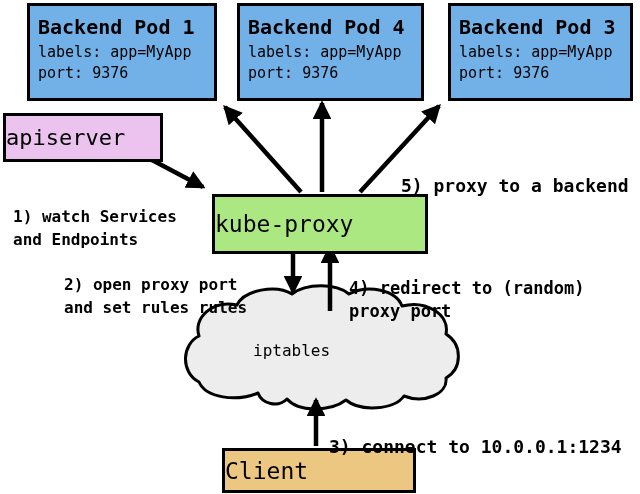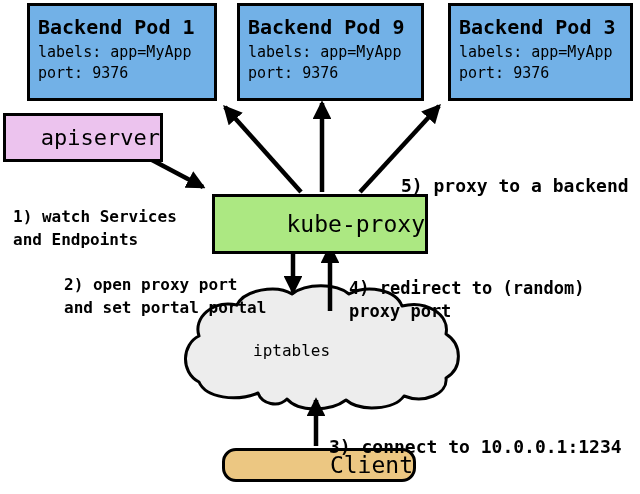--- a/index.html
+++ b/index.html
@@ -9,24 +9,24 @@
     overflow:hidden;color:#000;
   }
   .overlay{position:absolute;left:0;top:0;width:640px;height:494px;}
   .box{position:absolute;border:3px solid #000;box-sizing:border-box;}
   .pod{background:#72B1E7;width:190px;height:98px;top:3px;padding:6px 0 0 8px;}
   .pod1{left:27px;}
   .pod2{left:237px;width:187px;}
   .pod3{left:448px;width:185px;}
   .pod-title{font-size:20px;line-height:30px;white-space:nowrap;font-weight:bold;}
   .pod-line{font-size:15px;line-height:21px;white-space:nowrap;}
-  .label-box{display:flex;align-items:center;justify-content:flex-end;white-space:nowrap;}
+  .label-box{display:flex;align-items:center;justify-content:flex-start;white-space:nowrap;}
   .apiserver{left:3px;top:113px;width:160px;height:49px;background:#ECC3EE;font-size:22px;}
   .kubeproxy{left:212px;top:194px;width:216px;height:60px;background:#ACE882;font-size:23px;}
-  .client{left:222px;top:448px;width:194px;height:34px;background:#ECC782;font-size:23px;border-radius:14px;}
+  .client{left:222px;top:448px;width:194px;height:45px;background:#ECC782;font-size:23px;}
   .cloud-label{
     position:absolute;left:253px;top:342px;width:120px;
     font-size:16px;line-height:18px;
   }
   .note{position:absolute;font-weight:bold;white-space:nowrap;margin-top:27px;}
   .note div{white-space:nowrap;}
   .note-1{left:13px;top:178px;font-size:16px;line-height:23px;}
   .note-2{left:64px;top:246px;font-size:16px;line-height:23px;}
   .note-3{left:329px;top:409px;font-size:18px;line-height:21px;}
   .note-4{left:349px;top:250px;font-size:17px;line-height:23px;}
@@ -69,21 +69,21 @@
     <line class="arrow" x1="316" y1="446" x2="316" y2="400" marker-end="url(#ah)"></line>
   </svg>
 
   <div class="box pod pod1">
     <div class="pod-title">Backend Pod 1</div>
     <div class="pod-line">labels: app=MyApp</div>
     <div class="pod-line">port: 9376</div>
   </div>
 
   <div class="box pod pod2">
-    <div class="pod-title">Backend Pod 9</div>
+    <div class="pod-title">Backend Pod 4</div>
     <div class="pod-line">labels: app=MyApp</div>
     <div class="pod-line">port: 9376</div>
   </div>
 
   <div class="box pod pod3">
     <div class="pod-title">Backend Pod 3</div>
     <div class="pod-line">labels: app=MyApp</div>
     <div class="pod-line">port: 9376</div>
   </div>
 
@@ -101,21 +101,21 @@
 
   <div class="cloud-label">iptables</div>
 
   <div class="note note-1">
     <div>1) watch Services</div>
     <div>and Endpoints</div>
   </div>
 
   <div class="note note-2">
     <div>2) open proxy port</div>
-    <div>and set portal portal</div>
+    <div>and set rules rules</div>
   </div>
 
   <div class="note note-3">3) connect to 10.0.0.1:1234</div>
 
   <div class="note note-4">
     <div>4) redirect to (random)</div>
     <div>proxy port</div>
   </div>
 
   <div class="note note-5">5) proxy to a backend</div>

